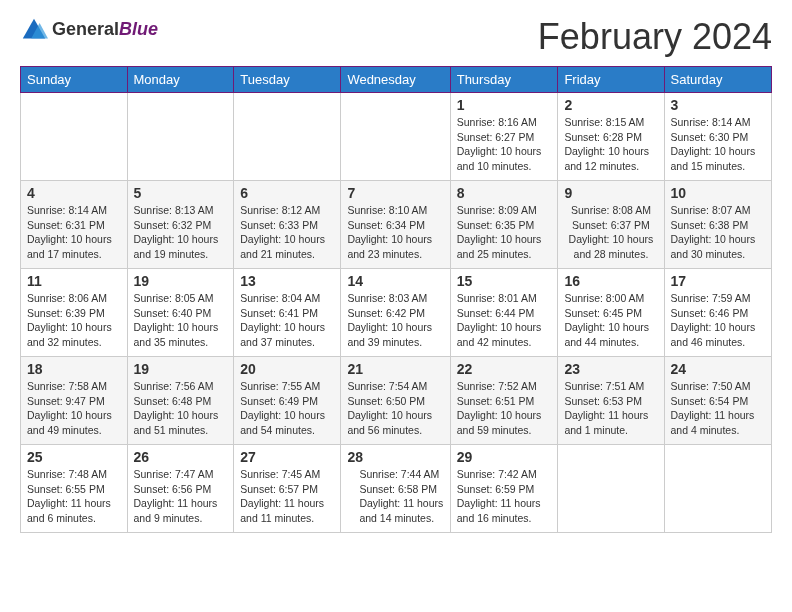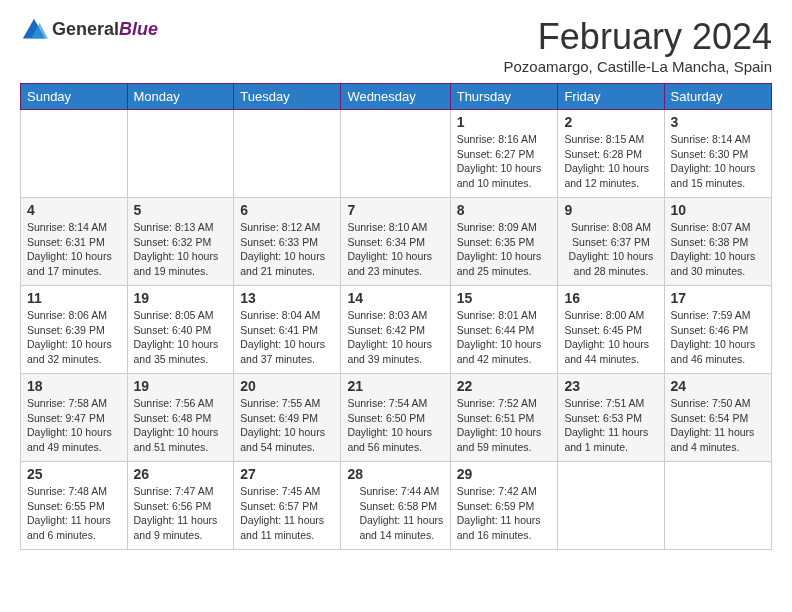--- a/index.html
+++ b/index.html
@@ -100,21 +100,20 @@
     <svg class="logo-icon" viewBox="0 0 40 40">
       <polygon points="20,4 36,32 4,32" fill="#1a6bbf"></polygon>
       <polygon points="28,10 40,32 16,32" fill="#3399dd" opacity="0.7"></polygon>
     </svg>
     <div class="logo-text">
       <div><span class="logo-general">General</span><span class="logo-blue">Blue</span></div>
     </div>
   </div>
   <div class="title-area">
     <div class="month-title">February 2024</div>
-    <div class="location-title">Pozoamargo, Castille-La Mancha, Spain</div>
   </div>
 </div>
 
 <table class="calendar">
   <thead>
     <tr>
     <th>Sunday</th>
         <th>Monday</th>
         <th>Tuesday</th>
         <th>Wednesday</th>

